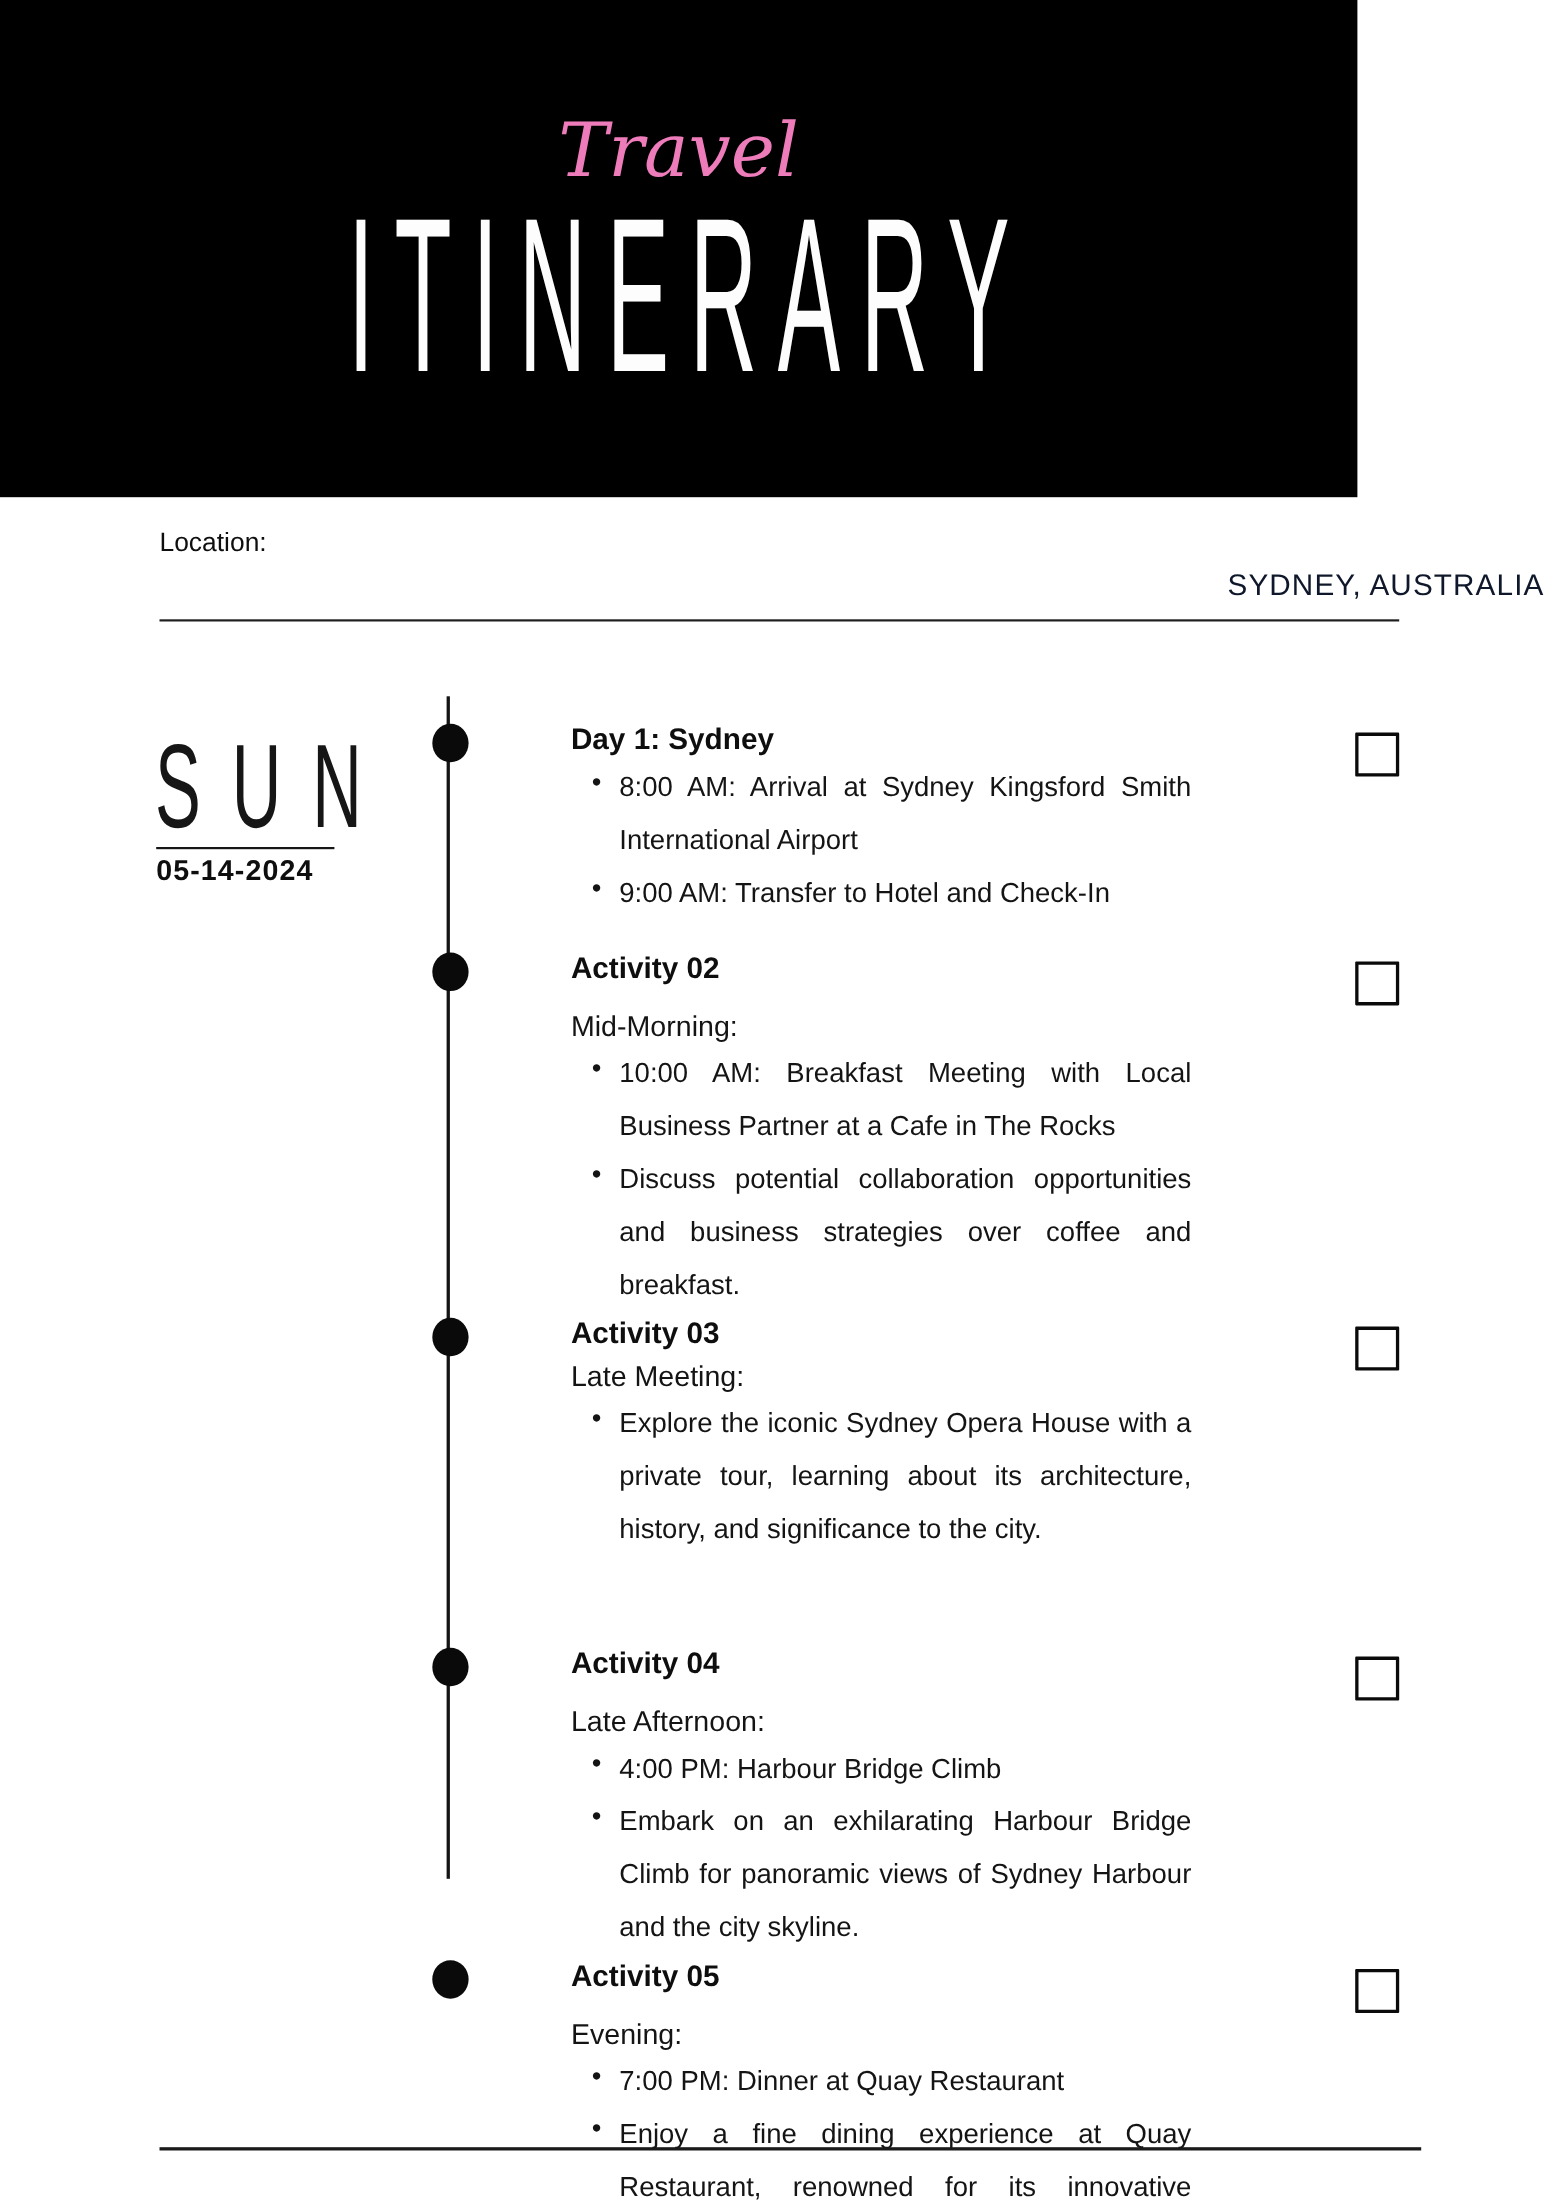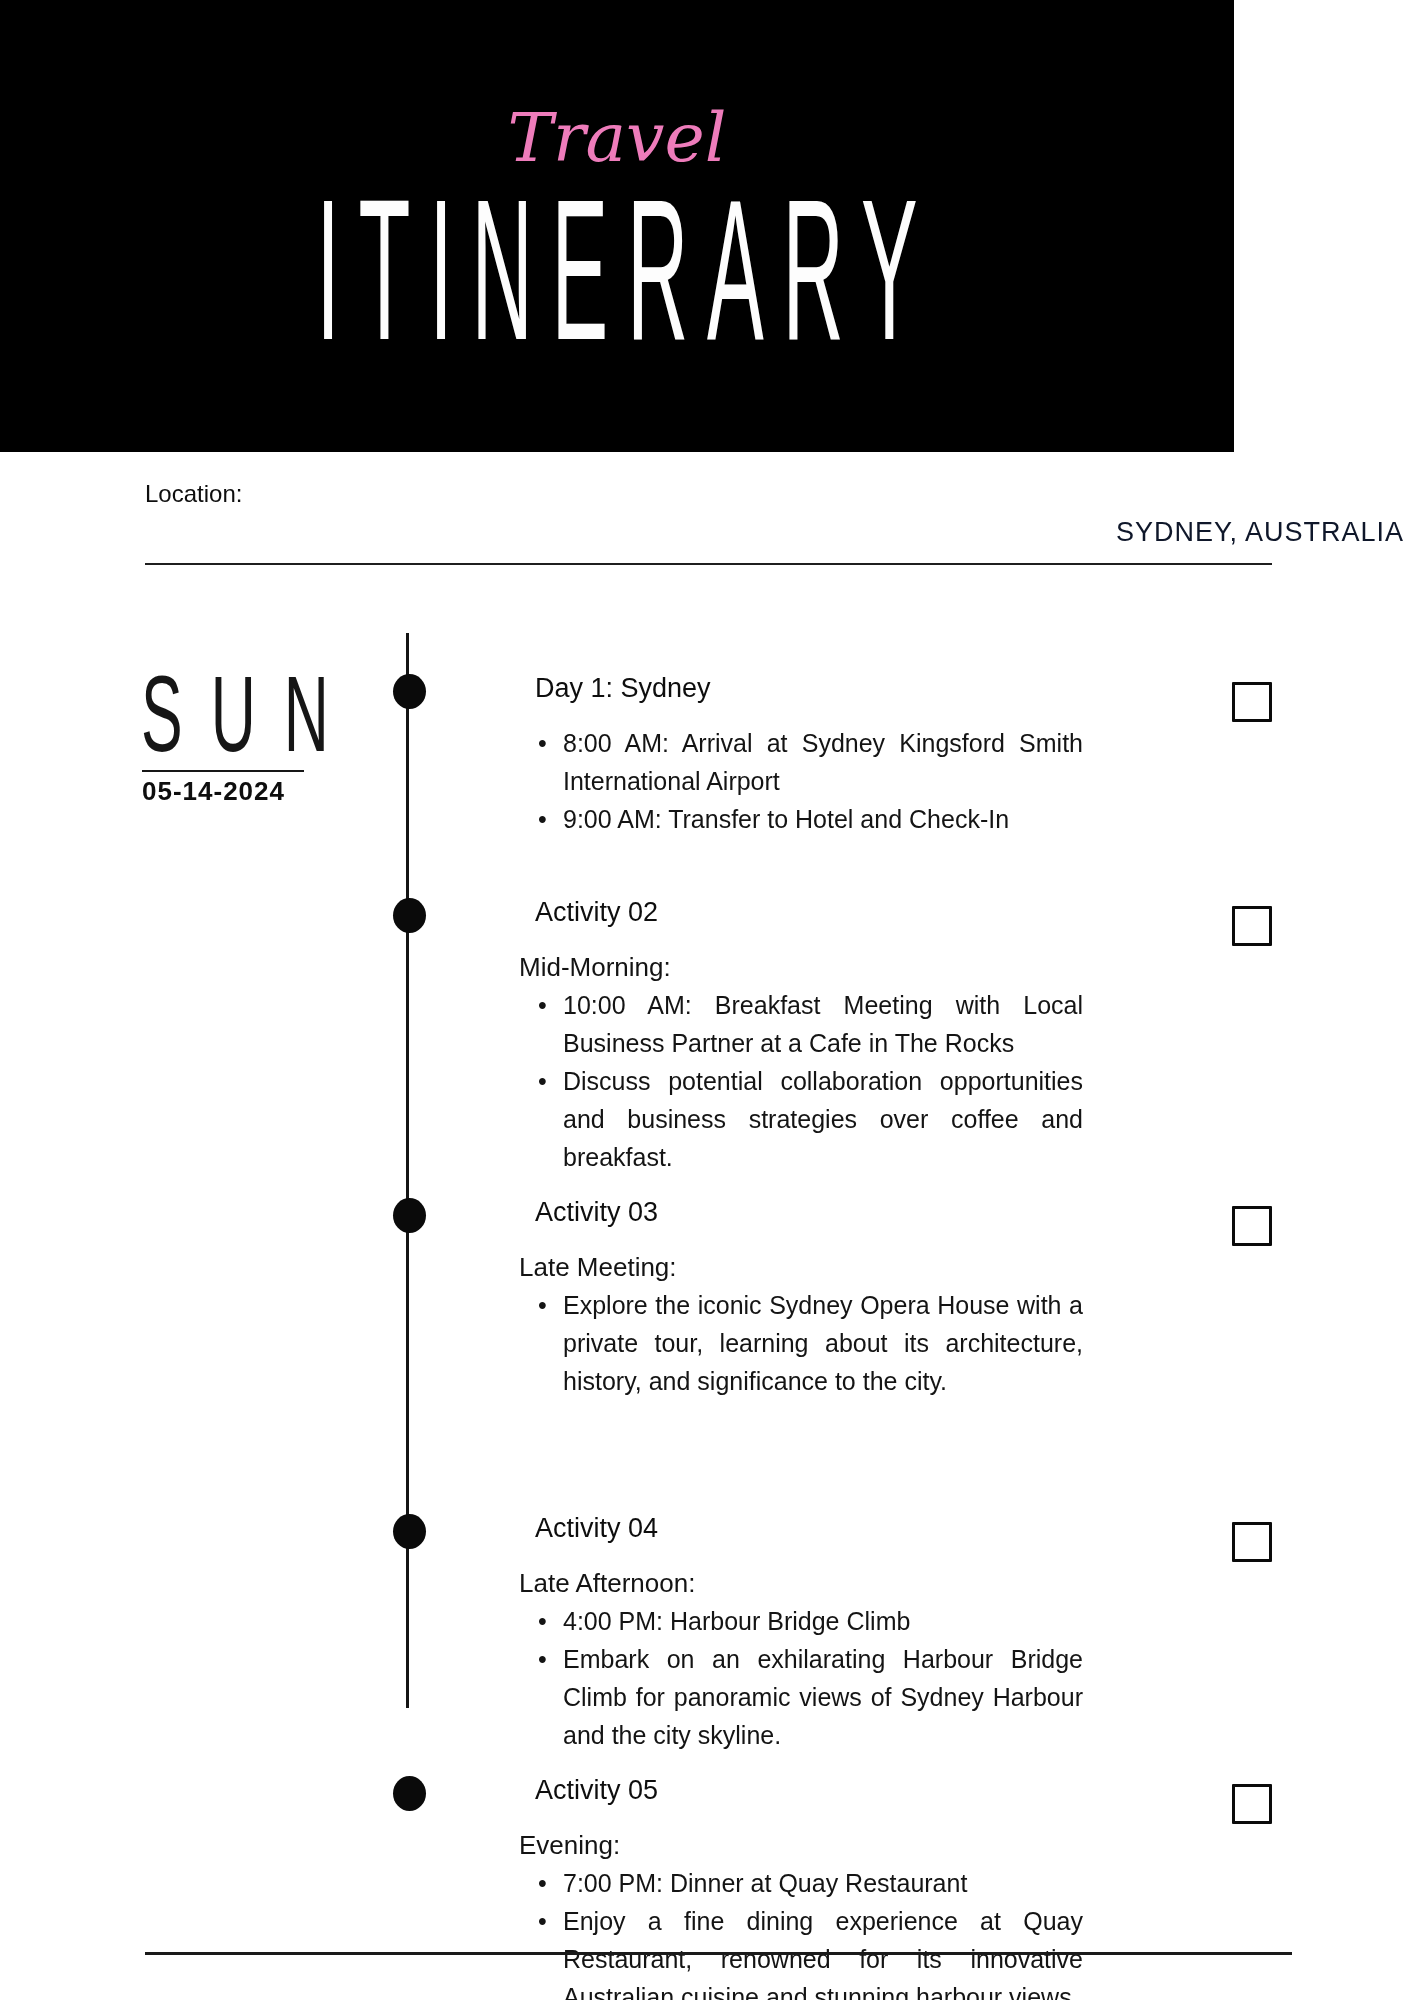--- a/index.html
+++ b/index.html
@@ -61,31 +61,31 @@
   .timeline-line{
     position:absolute;left:406px;top:633px;width:3px;height:1075px;
     background:#141414;
   }
   
   .content-col{
     position:absolute;left:519px;top:652px;width:564px;
   }
   .section{position:relative;}
   .section-title{
-    font-size:27px;font-weight:normal;line-height:40px;color:#0e0e0e;
-    margin:16px;
+    font-size:27px;font-weight:bold;line-height:40px;color:#0e0e0e;
+    margin:0;
   }
   .time-label{
     font-size:26px;line-height:38px;color:#141414;margin:0;
   }
   .section .gap{margin-top:14px;}
   .bullets{margin:0;}
   .bullet{
     position:relative;padding-left:44px;
-    font-size:25px;line-height:38px;color:#141414;
+    font-size:25px;line-height:48px;color:#141414;
     text-align:justify;
   }
   .bullet::before{
     content:"\2022";
     position:absolute;left:19px;top:0;
     font-size:25px;line-height:38px;color:#141414;
   }
   .timeline-dot{
     position:absolute;left:-126px;top:6px;width:33px;height:35px;
     background:#0a0a0a;border-radius:50%;

